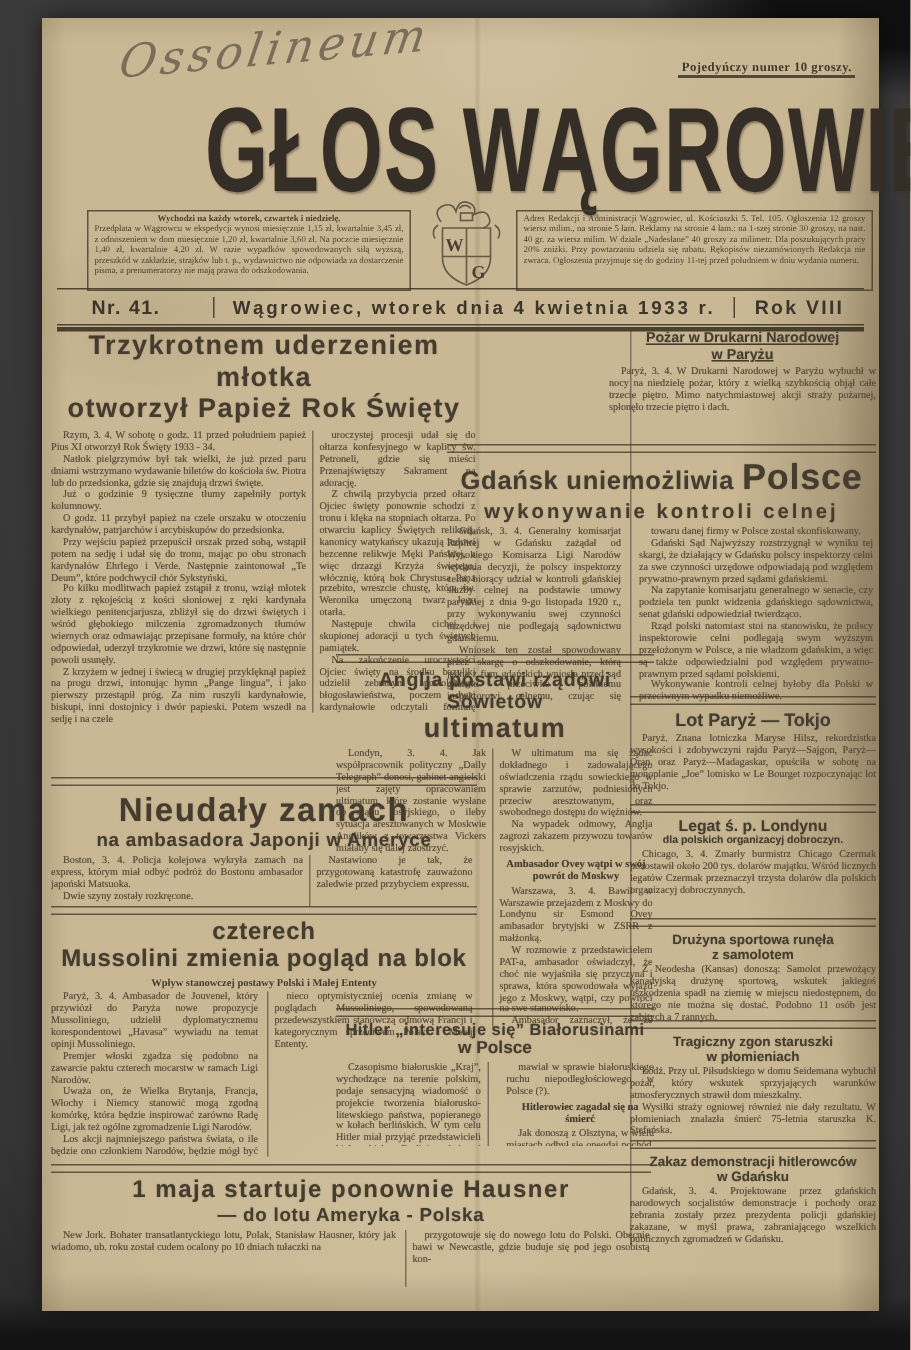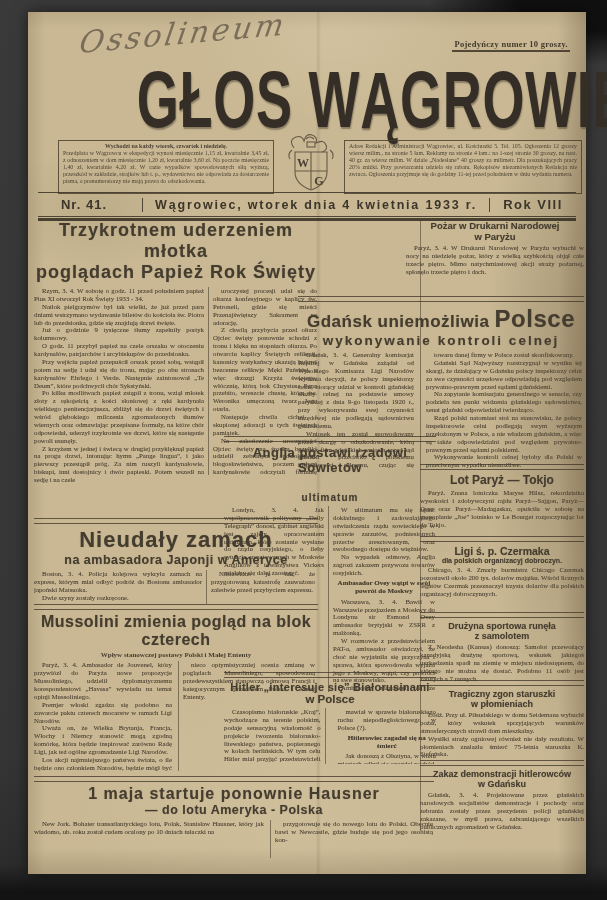--- a/index.html
+++ b/index.html
@@ -74,33 +74,33 @@
   .subhead{font:700 7px/1.2 "Liberation Serif",serif;text-align:center;color:#463d2f;margin:2px 0;}
   .vrule{width:1px;background:rgba(70,58,42,.55);}
   
   .a-papiez{left:6px;top:208px;width:284px;}
   .a-papiez .h1{font-size:18px;letter-spacing:1px;font-weight:700;}
   .a-papiez .h2{font-size:18px;letter-spacing:1px;font-weight:700;margin-bottom:4px;}
   .a-papiez .c1{width:170px;height:250px;}
   .a-papiez .c2{width:104px;height:188px;margin-left:4px;padding-left:4px;}
   
   .a-pozar{left:378px;top:208px;width:178px;}
-  .a-pozar .h1,.a-pozar .h2{font-size:9.5px;}
+  .a-pozar .h1,.a-pozar .h2{font-size:9.5px;text-decoration:underline;}
   .a-pozar .bd{height:54px;margin-top:2px;}
   
   .a-gdansk{left:270px;top:284px;width:286px;}
   .a-gdansk .h1{font-size:17px;letter-spacing:.5px;}
   .a-gdansk .h1 .em{font-size:24px;}
   .a-gdansk .h2{font-size:13.5px;letter-spacing:2px;margin-bottom:3px;}
   .a-gdansk .c1{width:116px;height:118px;}
   .a-gdansk .c2{width:156px;height:118px;margin-left:6px;padding-left:6px;}
   
   .a-anglja{left:196px;top:424px;width:212px;}
   .a-anglja .h1{font-size:13px;letter-spacing:.5px;}
-  .a-anglja .h2{font-size:10px;letter-spacing:1px;margin-bottom:3px;margin-top:17px;}
+  .a-anglja .h2{font-size:18px;letter-spacing:1px;margin-bottom:3px;}
   .a-anglja .c1{width:100px;height:84px;}
   .a-anglja .c2{width:102px;height:186px;margin-left:4px;padding-left:4px;}
   
   .a-nieudaly{left:6px;top:506px;width:284px;}
   .a-nieudaly .h1{font-size:22px;letter-spacing:1px;}
   .a-nieudaly .h2{font-size:12.5px;letter-spacing:.5px;margin-bottom:3px;}
   .a-nieudaly .c1{width:168px;height:34px;}
   .a-nieudaly .c2{width:104px;height:34px;margin-left:4px;padding-left:4px;}
   
   .a-mussolini{left:6px;top:592px;width:284px;}
@@ -172,21 +172,21 @@
       <div class="dl-nr">Nr. 41.</div>
       <div class="dl-date">Wągrowiec, wtorek dnia 4 kwietnia 1933 r.</div>
       <div class="dl-rok">Rok VIII</div>
     </div>
     <div class="abs thickrule"></div>
 
     <div class="abs vrule" style="left:392px;top:208px;height:610px;"></div>
 
     <div class="art a-papiez">
       <div class="hl h1">Trzykrotnem uderzeniem młotka</div>
-      <div class="hl h2">poglądach Papież Rok Święty</div>
+      <div class="hl h2">otworzył Papież Rok Święty</div>
       <div class="cols">
         <div class="c c1">
             <p>Rzym, 3. 4. W sobotę o godz. 11 przed południem papież Pius XI otworzył Rok Święty 1933 - 34.</p>
             <p>Natłok pielgrzymów był tak wielki, że już przed paru dniami wstrzymano wydawanie biletów do kościoła św. Piotra lub do przedsionka, gdzie się znajdują drzwi święte.</p>
             <p>Już o godzinie 9 tysięczne tłumy zapełniły portyk kolumnowy.</p>
             <p>O godz. 11 przybył papież na czele orszaku w otoczeniu kardynałów, patrjarchów i arcybiskupów do przedsionka.</p>
             <p>Przy wejściu papież przepuścił orszak przed sobą, wstąpił potem na sedję i udał się do tronu, mając po obu stronach kardynałów Ehrlego i Verde. Następnie zaintonował „Te Deum”, które podchwycił chór Sykstyński.</p>
             <p>Po kilku modlitwach papież zstąpił z tronu, wziął młotek złoty z rękojeścią z kości słoniowej z ręki kardynała wielkiego penitencjarjusza, zbliżył się do drzwi świętych i wśród głębokiego milczenia zgromadzonych tłumów wiernych oraz odmawiając przepisane formuły, na które chór odpowiedał, uderzył trzykrotnie we drzwi, które się następnie powoli usunęły.</p>
             <p>Z krzyżem w jednej i świecą w drugiej przyklęknął papież na progu drzwi, intonując hymn „Pange lingua”, i jako pierwszy przestąpił próg. Za nim ruszyli kardynałowie, biskupi, inni dostojnicy i dwór papieski. Potem wszedł na sedję i na czele</p>
           </div>
@@ -259,22 +259,22 @@
             <p>Dwie szyny zostały rozkręcone.</p>
           </div>
         <div class="c c2 vsep">
             <p>Nastawiono je tak, że przygotowaną katastrofę zauważono zaledwie przed przybyciem expressu.</p>
           </div>
       </div>
     </div>
 
     <div class="art a-mussolini">
       <div class="hr2"></div>
+      <div class="hl h2">czterech</div>
       <div class="hl h1">Mussolini zmienia pogląd na blok</div>
-      <div class="hl h2">czterech</div>
       <div class="subhead">Wpływ stanowczej postawy Polski i Małej Ententy</div>
       <div class="cols">
         <div class="c c1">
             <p>Paryż, 3. 4. Ambasador de Jouvenel, który przywiózł do Paryża nowe propozycje Mussoliniego, udzielił dyplomatycznemu korespondentowi „Havasa” wywiadu na temat opinji Mussoliniego.</p>
             <p>Premjer włoski zgadza się podobno na zawarcie paktu czterech mocarstw w ramach Ligi Narodów.</p>
             <p>Uważa on, że Wielka Brytanja, Francja, Włochy i Niemcy stanowić mogą zgodną komórkę, która będzie inspirować zarówno Radę Ligi, jak też ogólne zgromadzenie Ligi Narodów.</p>
             <p>Los akcji najmniejszego państwa świata, o ile będzie ono członkiem Narodów, będzie mógł być zadecydowany tylko w obecności danego państwa.</p>
           </div>
         <div class="c c2 vsep">
             <p>nieco optymistyczniej ocenia zmianę w poglądach Mussoliniego, spowodowaną przedewszystkiem stanowczą odmową Francji i kategorycznym sprzeciwem Polski i Małej Ententy.</p>
@@ -319,21 +319,21 @@
     <div class="art sm s-lot">
       <div class="hr2"></div>
       <div class="hl h1">Lot Paryż — Tokjo</div>
       <div class="c bd">
           <p>Paryż. Znana lotniczka Maryse Hilsz, rekordzistka wysokości i zdobywczyni rajdu Paryż—Sajgon, Paryż—Oran oraz Paryż—Madagaskar, opuściła w sobotę na monoplanie „Joe” lotnisko w Le Bourget rozpoczynając lot do Tokjo.</p>
         </div>
     </div>
 
     <div class="art sm s-legat">
       <div class="hr2"></div>
-      <div class="hl hsm1">Ligi ś. p. Czermaka</div>
+      <div class="hl hsm1">Legat ś. p. Londynu</div>
       <div class="hl hxs">dla polskich organizacyj dobroczyn.</div>
       <div class="c bd">
           <p>Chicago, 3. 4. Zmarły burmistrz Chicago Czermak pozostawił około 200 tys. dolarów majątku. Wśród licznych legatów Czermak przeznaczył trzysta dolarów dla polskich organizacyj dobroczynnych.</p>
         </div>
     </div>
 
     <div class="art sm s-druzyna">
       <div class="hr2"></div>
       <div class="hl hsm">Drużyna sportowa runęła</div>
       <div class="hl hsm">z samolotem</div>

